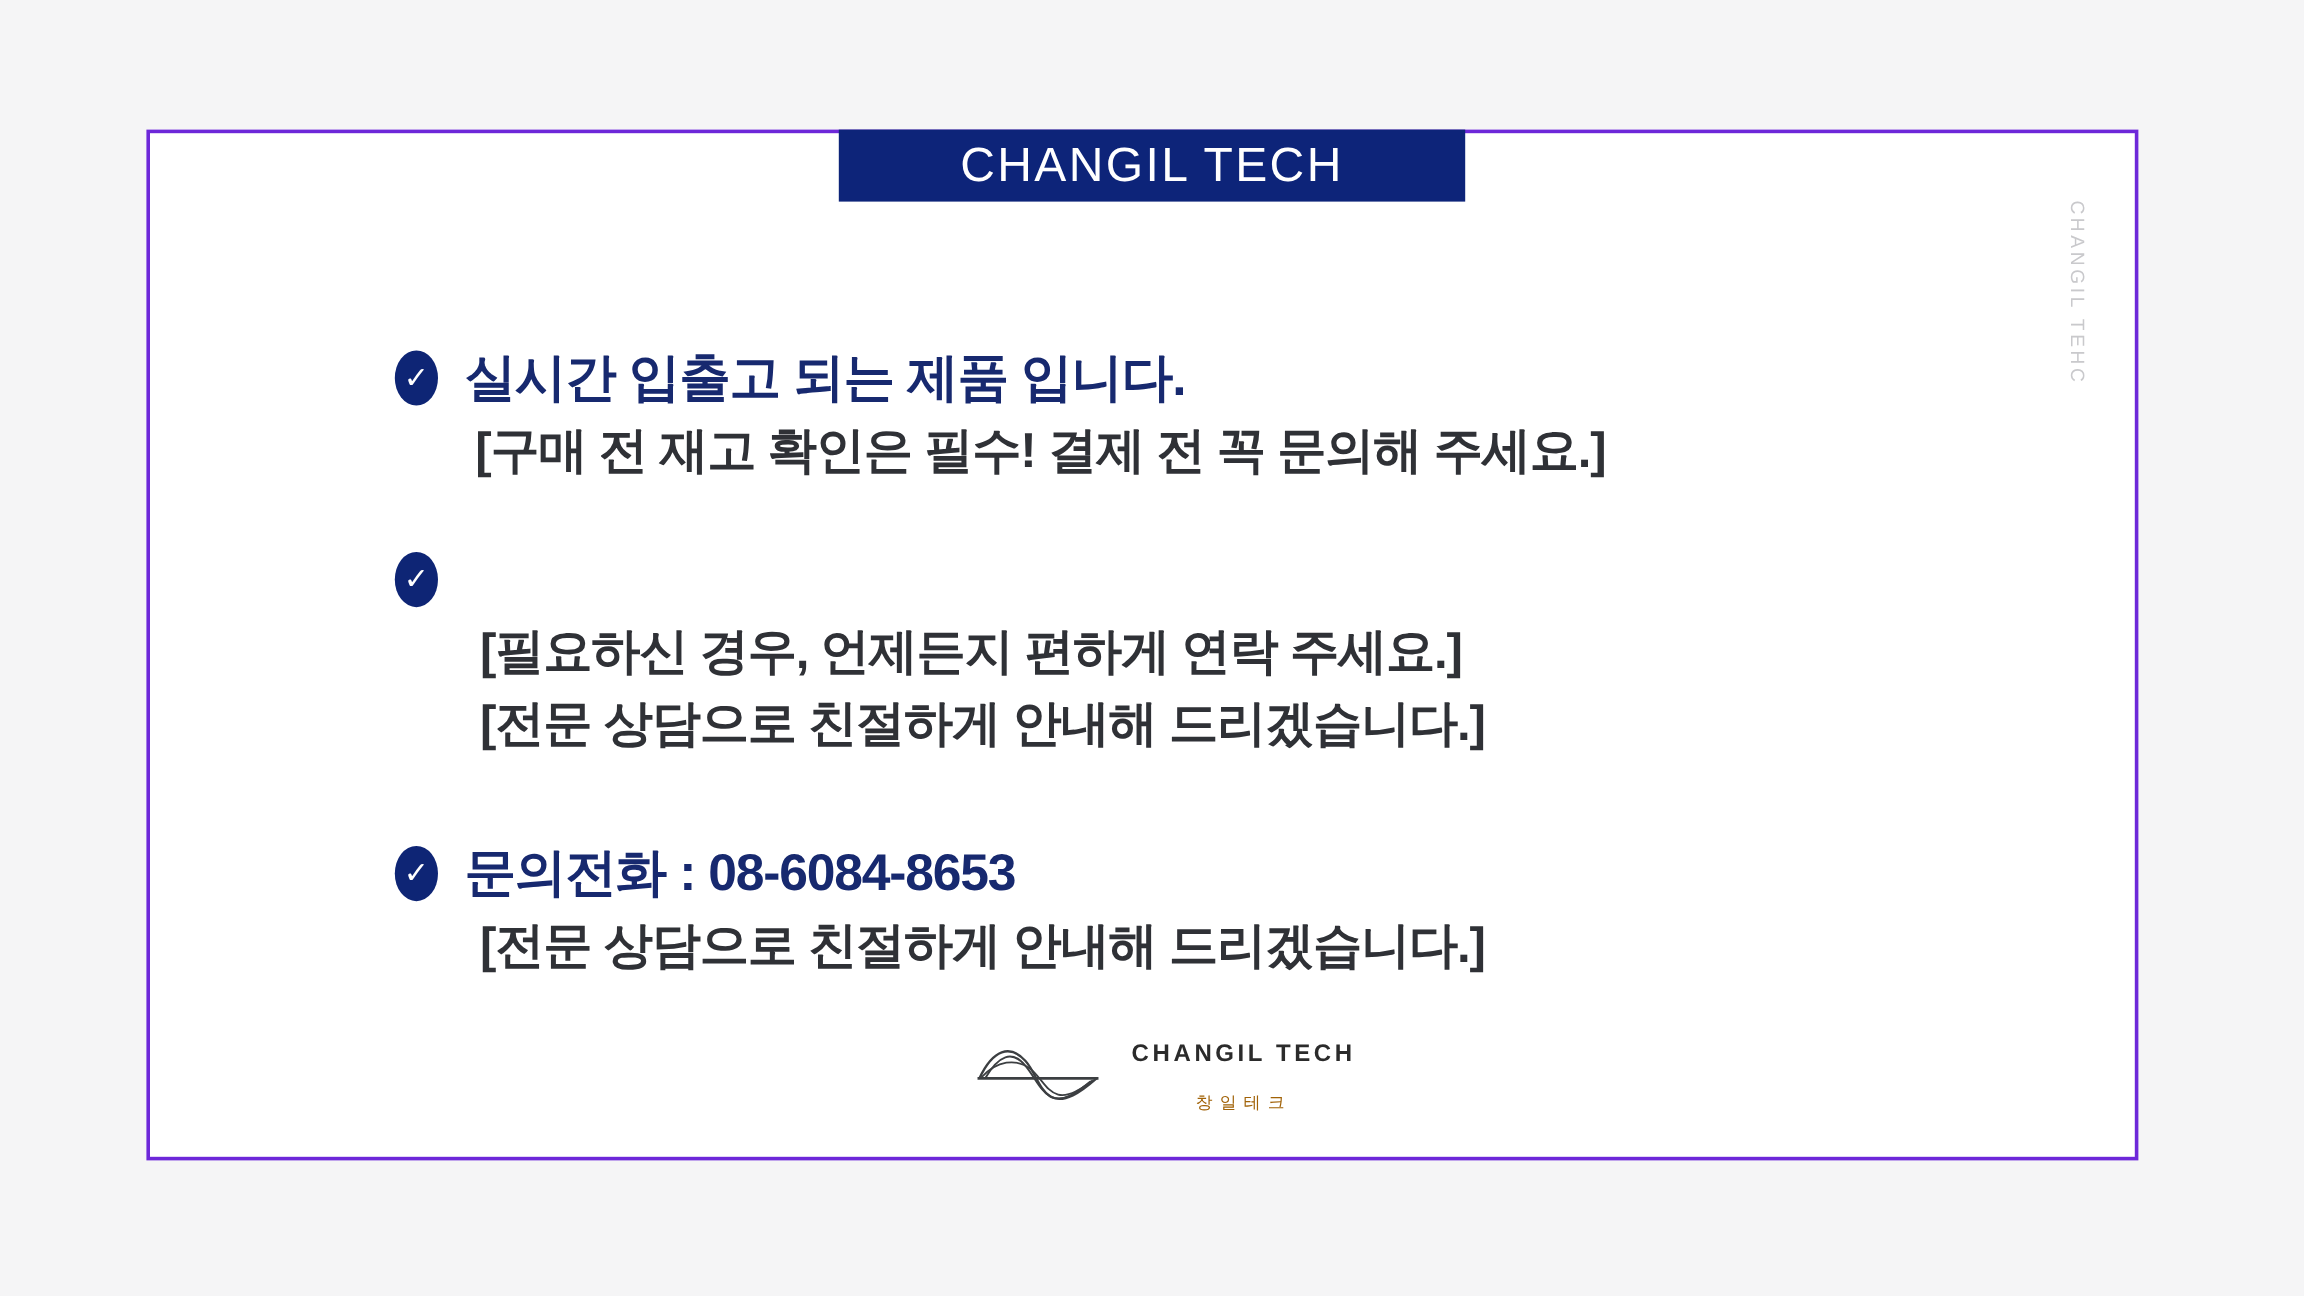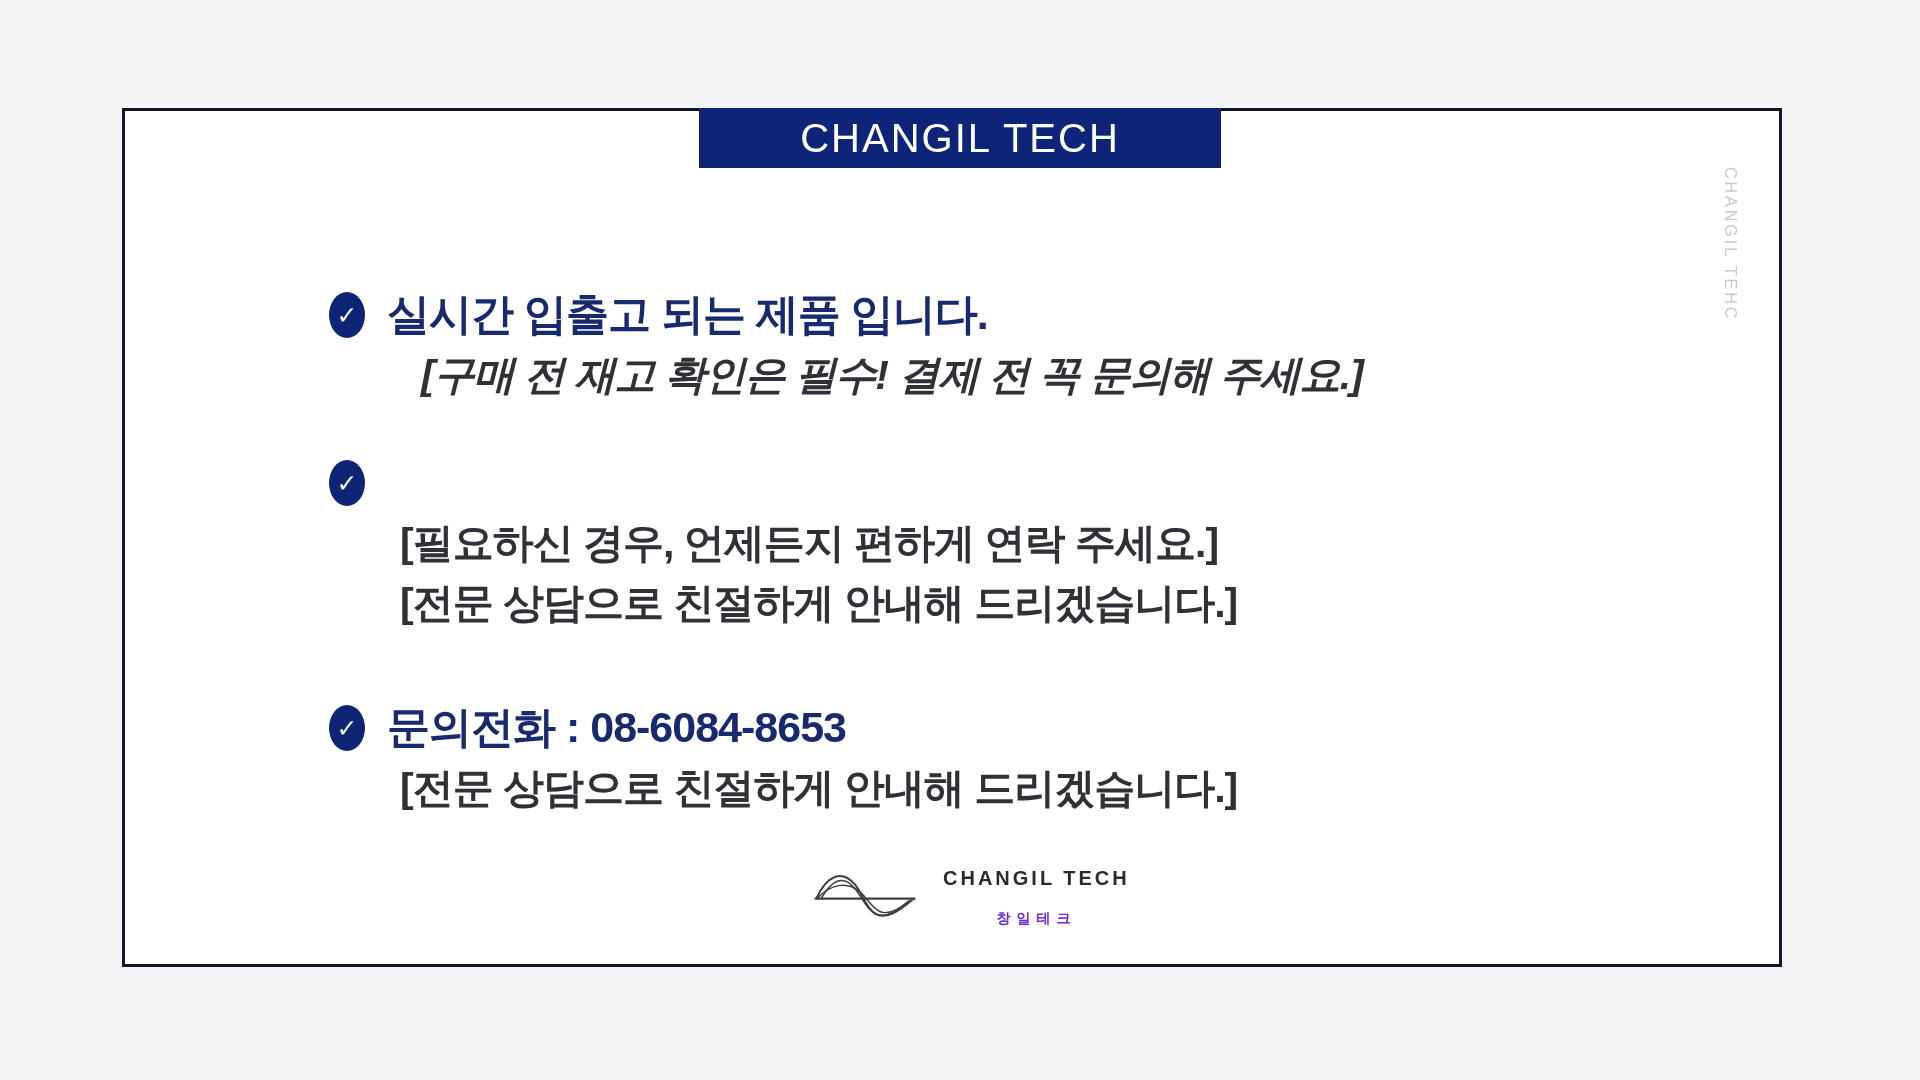--- a/index.html
+++ b/index.html
@@ -14,21 +14,21 @@
     background: #f5f5f6;
     overflow: hidden;
   }
   .card {
     position: absolute;
     left: 122px;
     top: 108px;
     width: 1654px;
     height: 853px;
     background: #ffffff;
-    border: 3px solid #0f172a;
+    border: 3px solid #6d28d9;
   }
   .ribbon {
     position: absolute;
     left: 574px;
     top: -3px;
     width: 522px;
     height: 60px;
     background: #0d2479;
     display: flex;
     align-items: center;
@@ -84,45 +84,44 @@
   }
   .subline {
     margin: 0 0 0 71px;
     font-size: 41px;
     font-weight: 600;
     color: #2f3136;
     letter-spacing: -1px;
     line-height: 60px;
     white-space: nowrap;
   }
-  .subline.indent-extra { margin-left: 92px; font-style: italic; }
+  .subline.indent-extra { margin-left: 67px; }
   .footer-logo {
     position: absolute;
     left: 688px;
     top: 752px;
     display: flex;
     align-items: center;
     gap: 26px;
   }
   .logo-mark { width: 104px; height: 68px; }
   .brand-block { text-align: center; }
   .brand-en {
     font-size: 20px;
     font-weight: bold;
     letter-spacing: 3px;
     color: #2b2b2b;
     white-space: nowrap;
   }
   .brand-ko {
     font-size: 14px;
     letter-spacing: 6px;
-    color: #6d28d9;
+    color: #a16207;
     margin-top: 20px;
     white-space: nowrap;
-    font-weight: bold;
   }
 </style>
 </head>
 <body>
 
 <div id="screen">
   <div class="card">
 
     <div class="ribbon">
       <span class="ribbon-title">CHANGIL TECH</span>

